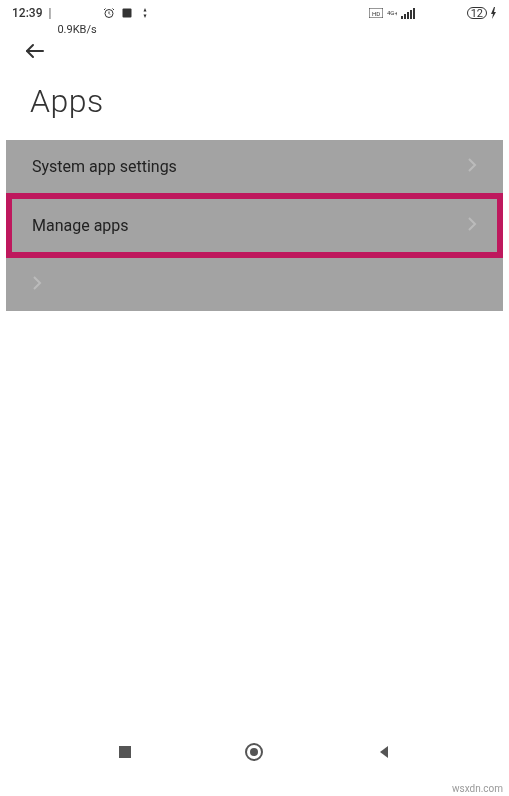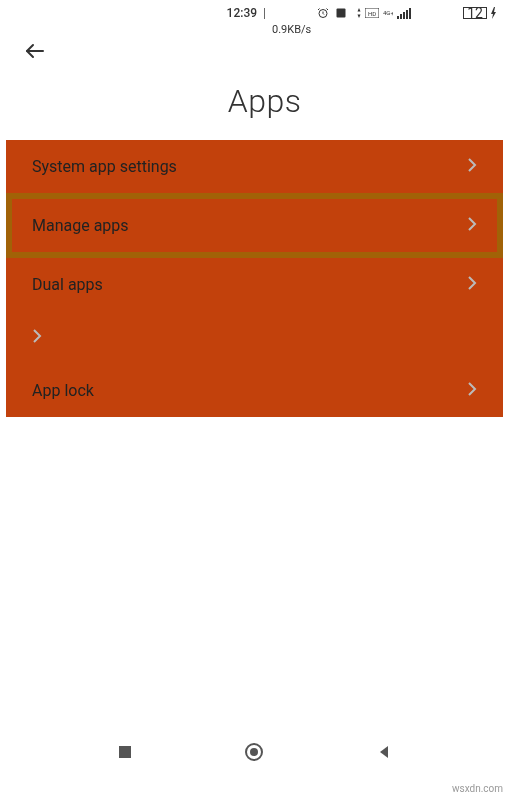--- a/index.html
+++ b/index.html
@@ -10,21 +10,21 @@
     }
     body {
       width: 509px;
       height: 796px;
       background: #ffffff;
       position: relative;
       overflow: hidden;
     }
     .status-bar {
       display: flex;
-      justify-content: flex-end;
+      justify-content: space-between;
       align-items: center;
       padding: 4px 12px;
       height: 26px;
       font-size: 12px;
       color: #333;
     }
     .status-left {
       display: flex;
       align-items: center;
       gap: 6px;
@@ -40,68 +40,67 @@
     .status-speed {
       font-size: 11px;
       margin-top: 32px;
     }
     .status-icon {
       display: inline-flex;
       align-items: center;
     }
     .battery-box {
       border: 1px solid #333;
-      border-radius: 0;
+      border-radius: 6px;
       padding: 0 3px;
-      font-size: 14px;
+      font-size: 11px;
       display: inline-flex;
       align-items: center;
       height: 12px;
       margin-left: 48px;
     }
     .header {
       padding: 10px 20px 0 20px;
     }
     .back-arrow {
       display: inline-flex;
       align-items: center;
       justify-content: center;
       width: 30px;
       height: 30px;
       cursor: pointer;
     }
     .page-title {
       font-size: 32px;
       font-weight: 300;
       color: #333;
-      padding: 15px 20px 20px 40px;
+      padding: 15px 20px 20px 30px;
       letter-spacing: 0.5px;
-      text-align: center;
     }
     .menu-list {
       padding: 0 6px;
     }
     .menu-item {
       display: flex;
       justify-content: space-between;
       align-items: center;
       padding: 16px 26px;
       cursor: pointer;
-      background: #c2410c;
+      background: #a3a3a3;
     }
     .menu-item-label {
       font-size: 16px;
       color: #222;
     }
     .chevron {
       color: #bbb;
       font-size: 18px;
     }
     .highlight-box {
-      border: 6px solid #a16207;
+      border: 6px solid #be185d;
       margin: 0 0;
     }
     .highlight-box .menu-item {
       padding: 16px 20px;
     }
     .nav-bar {
       position: absolute;
       bottom: 20px;
       left: 0;
       right: 0;
@@ -214,45 +213,29 @@
     <div class="menu-item">
       <span class="menu-item-label">Manage apps</span>
       <span class="chevron">
         <svg width="10" height="16" viewBox="0 0 10 16" fill="none" stroke="#bbb" stroke-width="2">
             <polyline points="2 2 8 8 2 14"></polyline>
           </svg>
       </span>
     </div>
   </div>
 
-  <div class="menu-item">
-    <span class="menu-item-label">Dual apps</span>
-    <span class="chevron">
-      <svg width="10" height="16" viewBox="0 0 10 16" fill="none" stroke="#bbb" stroke-width="2">
-          <polyline points="2 2 8 8 2 14"></polyline>
-        </svg>
-    </span>
-  </div>
 
   <div class="menu-item">
     <span class="chevron">
       <svg width="10" height="16" viewBox="0 0 10 16" fill="none" stroke="#bbb" stroke-width="2">
           <polyline points="2 2 8 8 2 14"></polyline>
         </svg>
     </span>
   </div>
 
-  <div class="menu-item">
-    <span class="menu-item-label">App lock</span>
-    <span class="chevron">
-      <svg width="10" height="16" viewBox="0 0 10 16" fill="none" stroke="#bbb" stroke-width="2">
-          <polyline points="2 2 8 8 2 14"></polyline>
-        </svg>
-    </span>
-  </div>
 </div>
 
 <div class="nav-bar">
   <div class="nav-btn">
     <svg width="16" height="16" viewBox="0 0 16 16">
         <rect x="2" y="2" width="12" height="12" fill="#555"></rect>
       </svg>
   </div>
   <div class="nav-btn">
     <svg width="20" height="20" viewBox="0 0 20 20">

